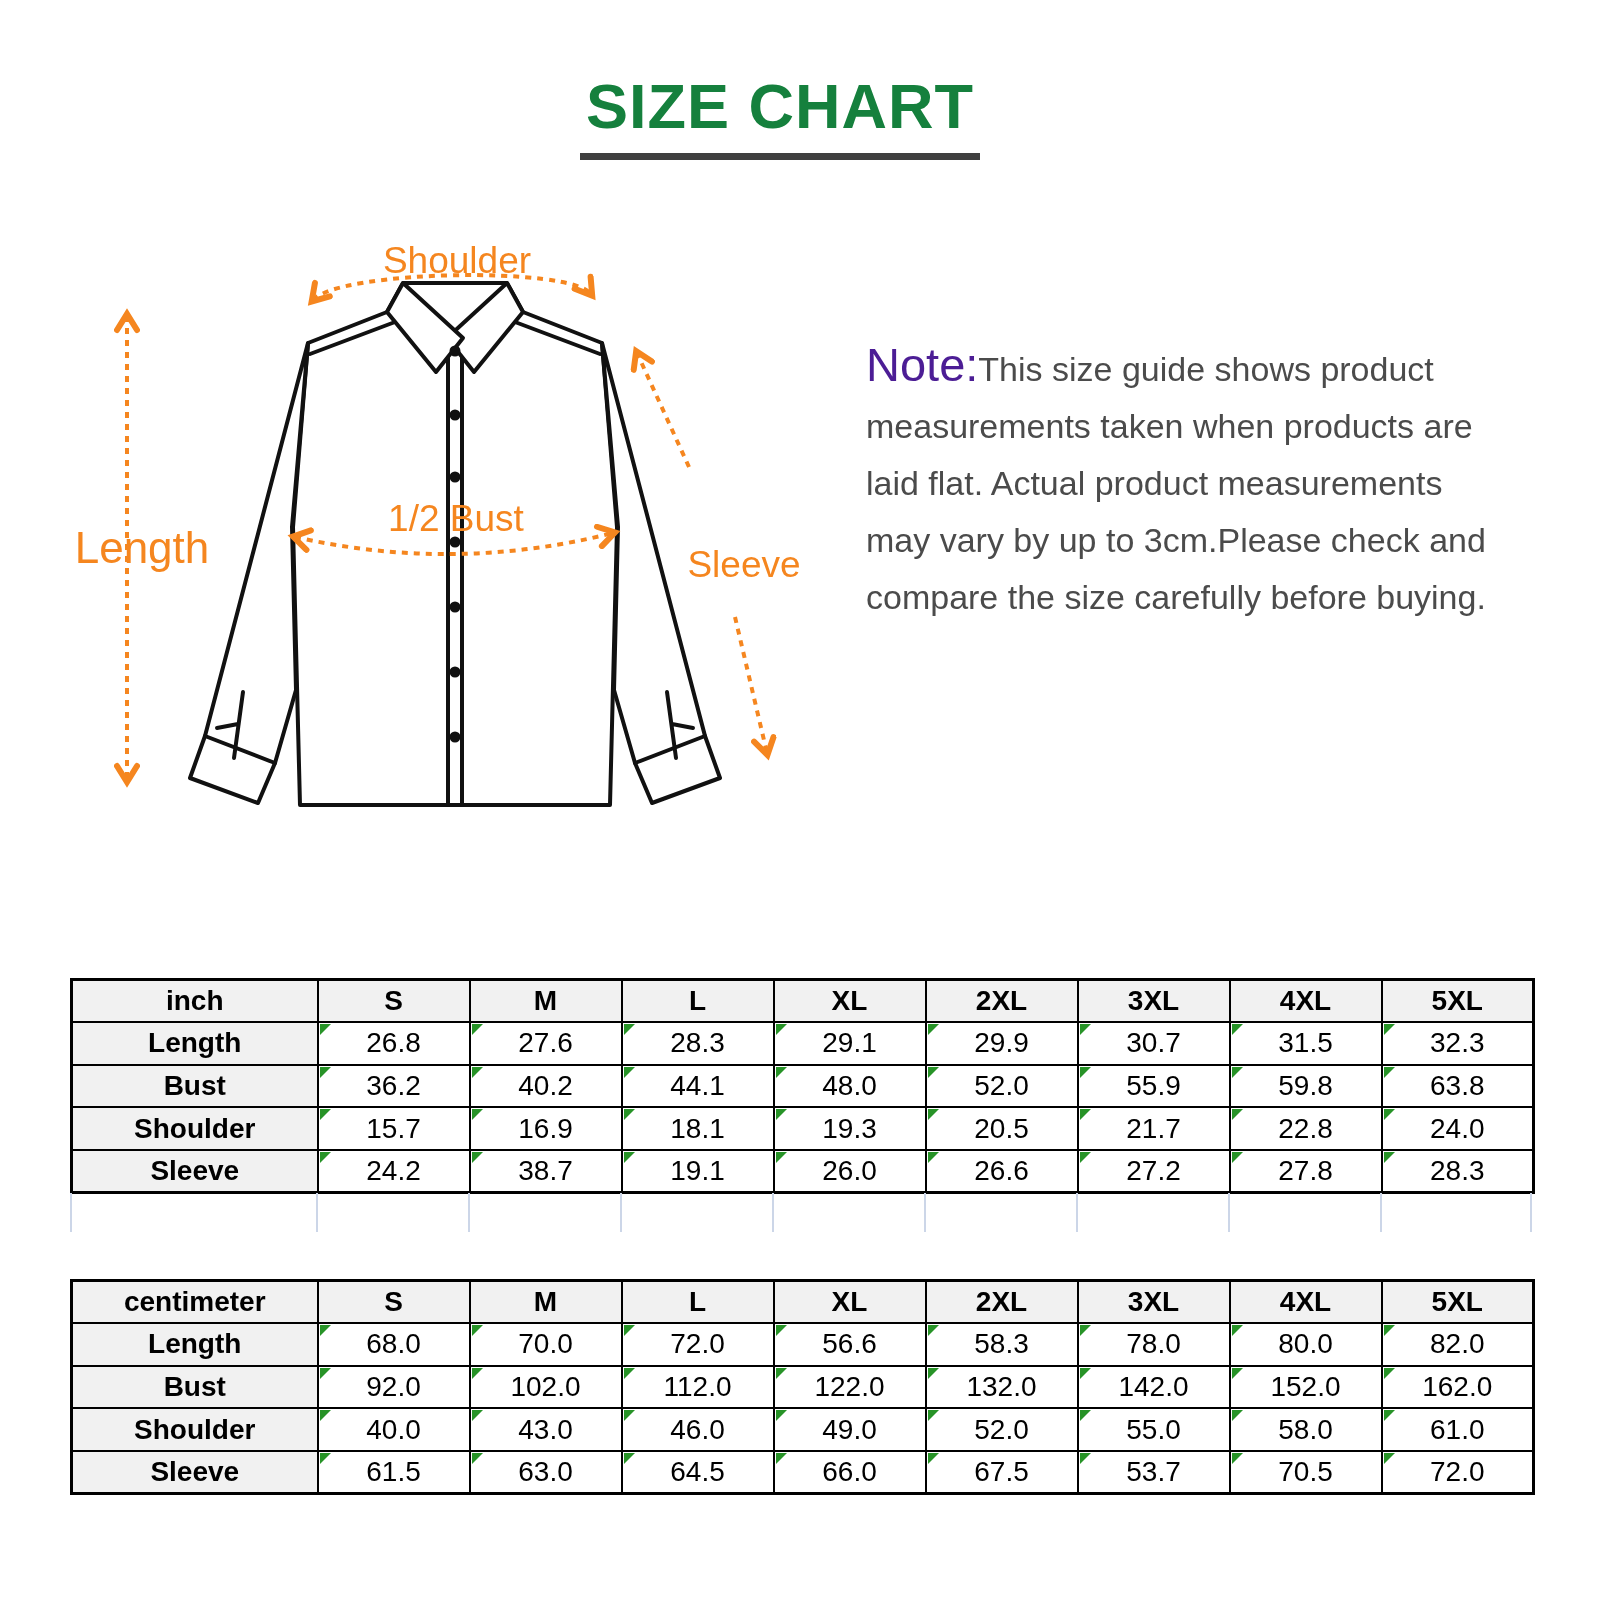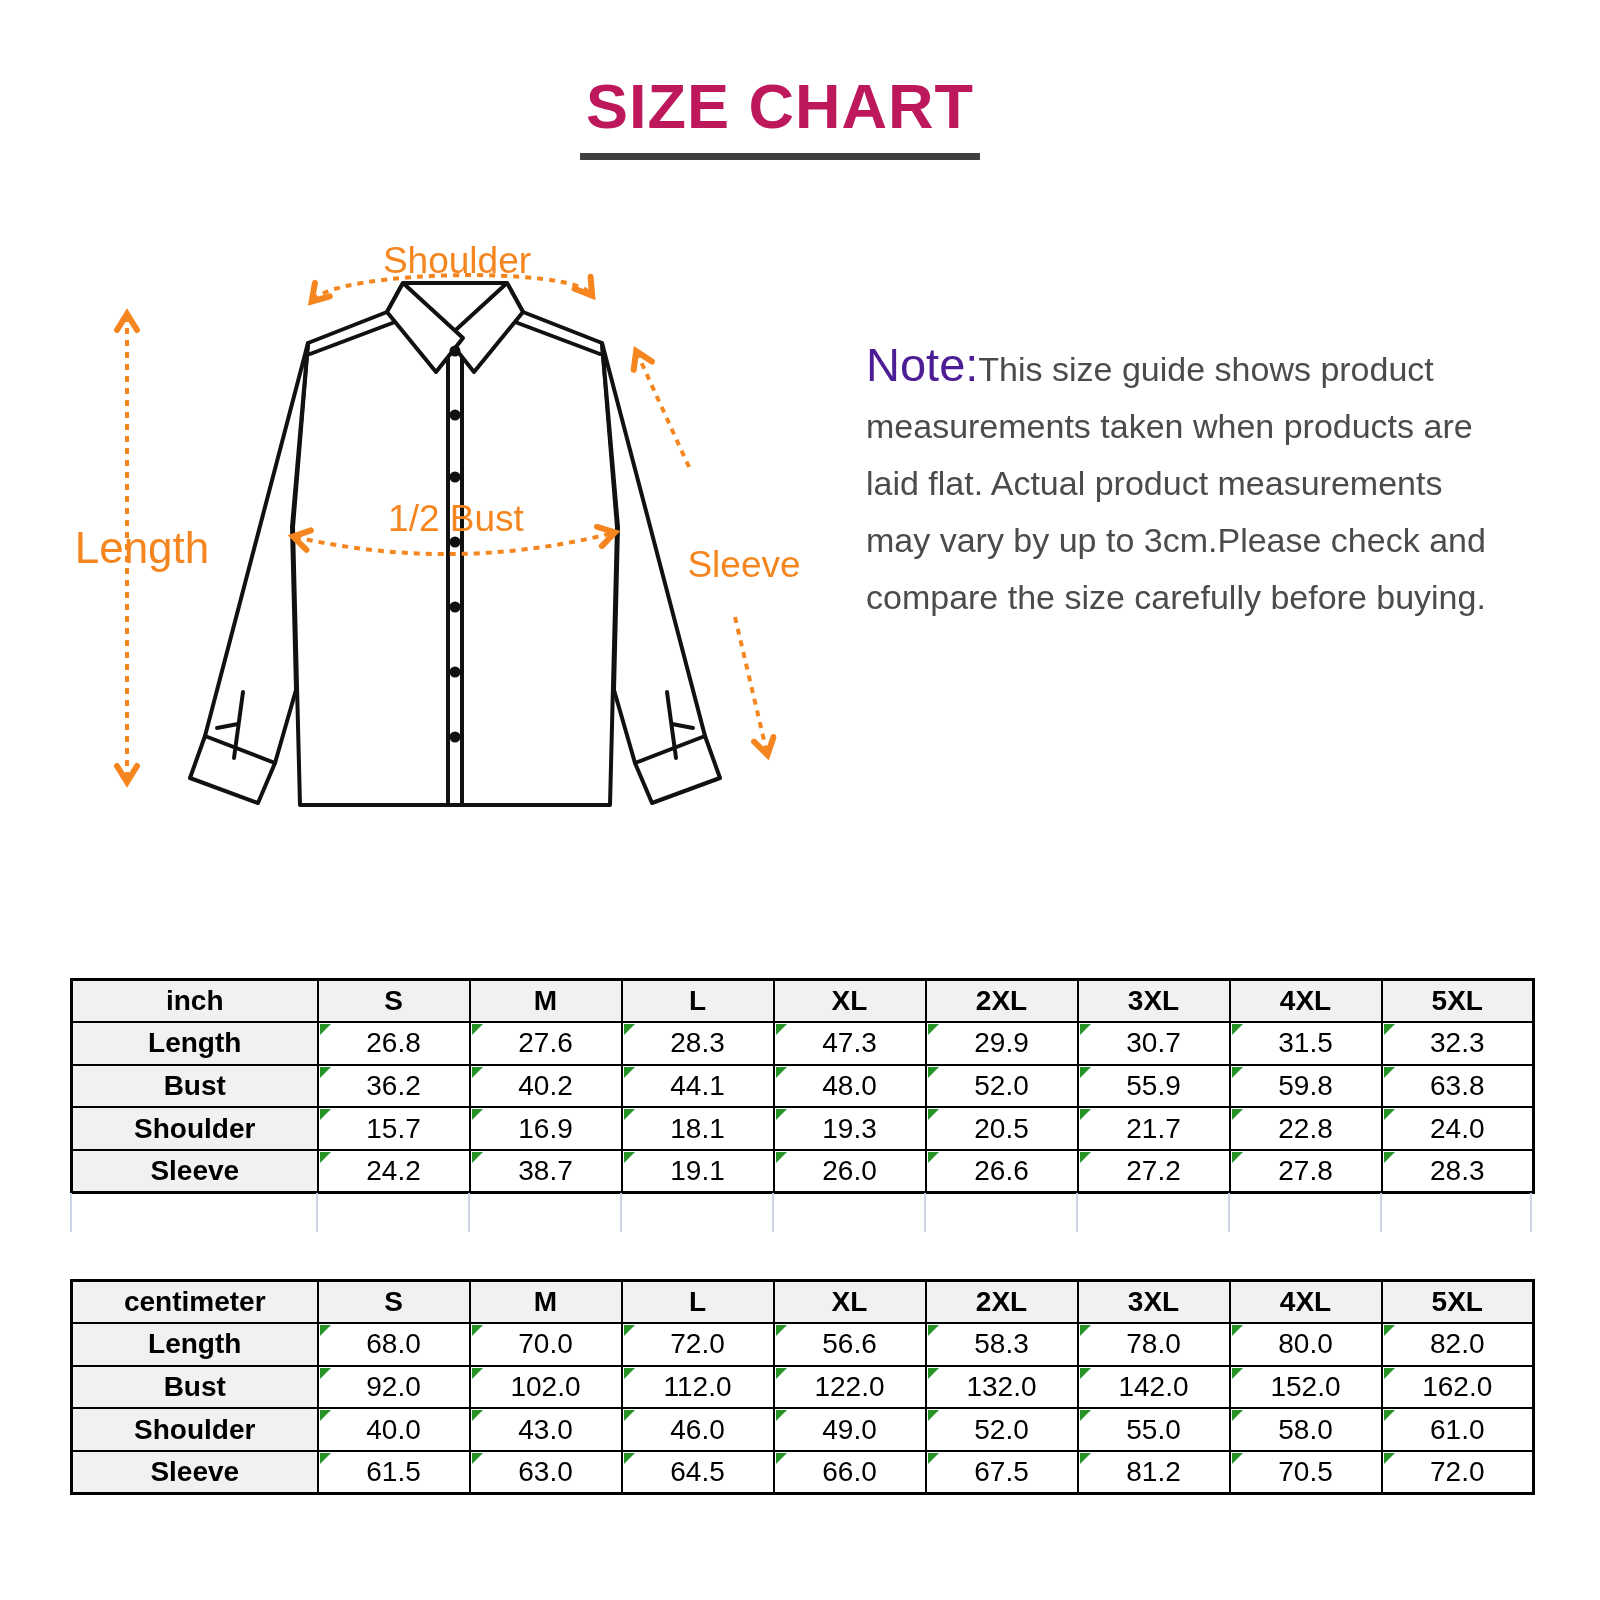--- a/index.html
+++ b/index.html
@@ -2,21 +2,21 @@
 <html><head>
 <meta charset="utf-8">
 <style>
   html,body{margin:0;padding:0;}
   body{
     width:1600px;height:1600px;position:relative;background:#ffffff;
     font-family:"Liberation Sans", sans-serif;overflow:hidden;
   }
   .title{
     position:absolute;top:70px;left:780px;transform:translateX(-50%);
-    font-size:63px;font-weight:bold;color:#be185d;letter-spacing:1px;
+    font-size:63px;font-weight:bold;color:#15803d;letter-spacing:1px;
     border-bottom:7px solid #3f3f3f;padding:0 6px 11px 6px;white-space:nowrap;
   }
   .diagram{position:absolute;left:60px;top:220px;}
   .diagram text{font-family:"Liberation Sans", sans-serif;fill:#F5861F;}
   .note{
     position:absolute;left:866px;top:336px;width:640px;
     font-size:34px;line-height:57px;color:#4b4b4b;text-align:left;
   }
   .note-head{font-size:47px;color:#4c1d95;line-height:57px;}
   .size-table{
@@ -124,21 +124,21 @@
         <th>4XL</th>
         <th>5XL</th>
       </tr>
     </thead>
     <tbody>
       <tr>
         <th>Length</th>
         <td class="val">26.8</td>
         <td class="val">27.6</td>
         <td class="val">28.3</td>
-        <td class="val">47.3</td>
+        <td class="val">29.1</td>
         <td class="val">29.9</td>
         <td class="val">30.7</td>
         <td class="val">31.5</td>
         <td class="val">32.3</td>
       </tr>
       <tr>
         <th>Bust</th>
         <td class="val">36.2</td>
         <td class="val">40.2</td>
         <td class="val">44.1</td>
@@ -245,18 +245,18 @@
         <td class="val">58.0</td>
         <td class="val">61.0</td>
       </tr>
       <tr>
         <th>Sleeve</th>
         <td class="val">61.5</td>
         <td class="val">63.0</td>
         <td class="val">64.5</td>
         <td class="val">66.0</td>
         <td class="val">67.5</td>
-        <td class="val">81.2</td>
+        <td class="val">53.7</td>
         <td class="val">70.5</td>
         <td class="val">72.0</td>
       </tr>
     </tbody>
   </table>
 
 </body></html>

